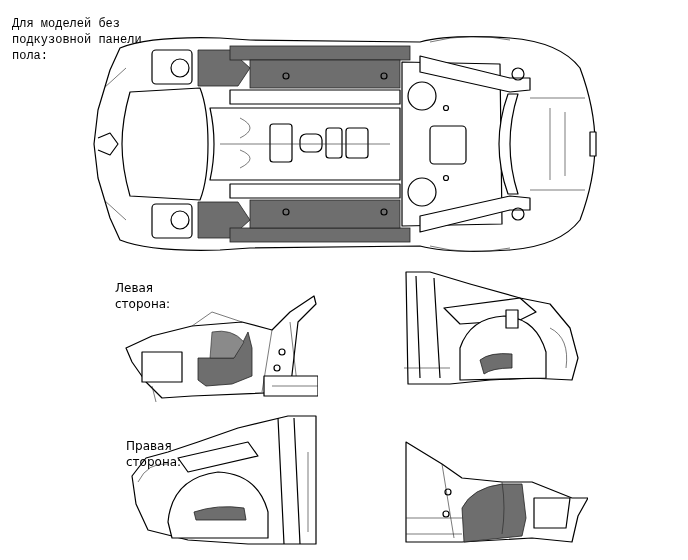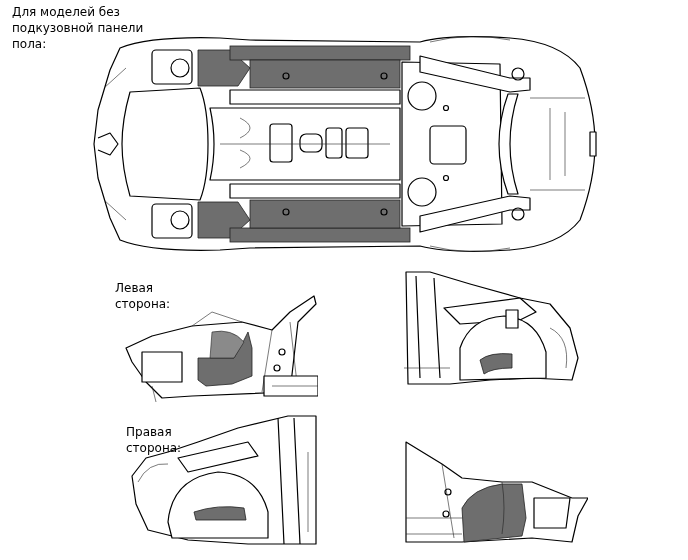--- a/index.html
+++ b/index.html
@@ -10,26 +10,26 @@
   svg { display: block; }
   .ln { fill: none; stroke: #000; stroke-width: 1.2; stroke-linejoin: round; }
   .lt { fill: none; stroke: #222; stroke-width: 0.6; }
   .wf { fill: #fff; stroke: #000; stroke-width: 1.2; stroke-linejoin: round; }
   .hl { fill: #6e6e6e; stroke: #222; stroke-width: 0.8; }
   .hl2 { fill: #8a8a8a; stroke: #222; stroke-width: 0.6; }
 </style>
 </head>
 <body>
 
-<div class="label" style="left:12px; top:4px;">Для моделей без
+<div class="label" style="left:12px; top:16px;font-family:Liberation Mono, monospace;">Для моделей без
 подкузовной панели
 пола:</div>
 <div class="label" style="left:115px; top:280px;">Левая
 сторона:</div>
-<div class="label" style="left:126px; top:424px;">Правая
+<div class="label" style="left:126px; top:438px;">Правая
 сторона:</div>
 
 <div class="fig" style="left:90px; top:28px;">
   <svg width="520" height="232" viewBox="0 0 520 232">
 
     <path class="wf" d="M30 20 Q60 8 130 10 L160 12 L330 14 Q360 6 420 10 Q470 14 490 40 Q505 80 505 116 Q505 152 490 192 Q470 218 420 222 Q360 226 330 218 L160 220 L130 222 Q60 224 30 212 L20 190 L8 150 L4 116 L8 82 L20 42 Z"></path>
 
     <path class="ln" d="M8 110 L20 105 L28 116 L20 127 L8 122"></path>
     <path class="lt" d="M14 60 L36 40 M14 172 L36 192"></path>
 

